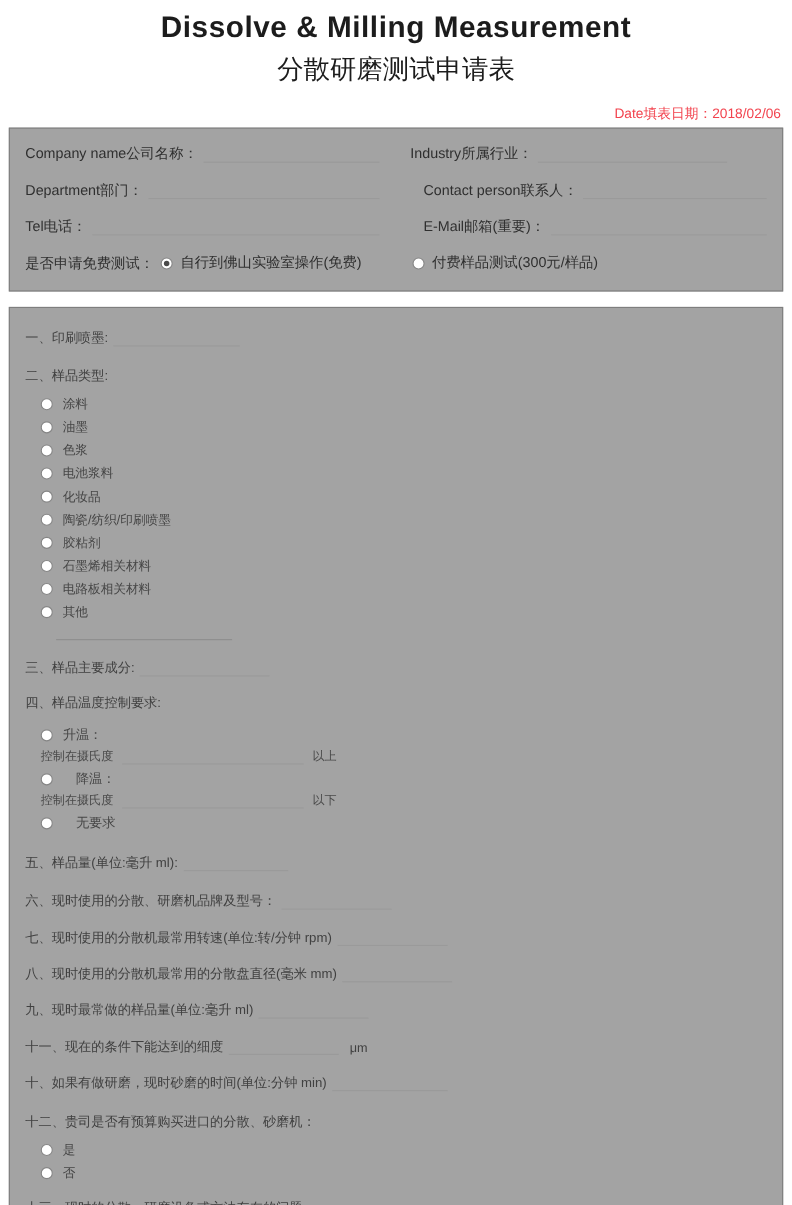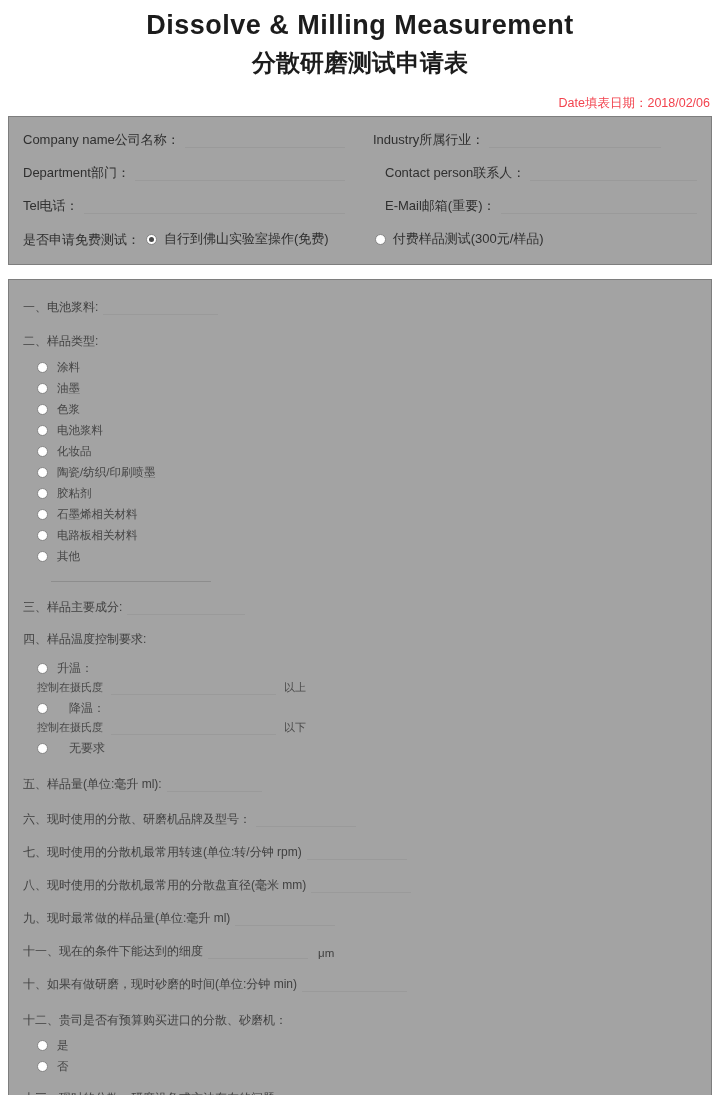--- a/index.html
+++ b/index.html
@@ -12,21 +12,21 @@
   * { box-sizing: border-box; }
   html, body { margin: 0; padding: 0; background: #ffffff; }
   body {
     width: 720px; min-height: 1095px;
     font-family: "Liberation Sans", "DejaVu Sans", sans-serif;
     color: var(--text-dark);
   }
   .page { width: 720px; min-height: 1095px; position: relative; padding-top: 10px; }
 
   .title-en { margin: 0; text-align: center; font-size: 27px; font-weight: 700; color: #1c1c1c; letter-spacing: 0.5px; }
-  .title-zh { margin: 6px 0 0 0; text-align: center; font-size: 24px; font-weight: 700; color: #1c1c1c; }
+  .title-zh { margin: 6px 0 0 0; text-align: center; font-size: 24px; font-weight: 400; color: #1c1c1c; }
   .date-line { margin: 16px 10px 4px 0; text-align: right; font-size: 12.5px; color: var(--date-red); }
 
   .box { margin: 0 8px; border: 1px solid var(--border-gray); background: #a3a3a3; }
   .box1 { padding: 8px 14px 16px 14px; }
   .box2 { margin-top: 14px; padding: 12px 14px 26px 14px; margin-bottom: 10px; }
 
   
   .crow { display: flex; gap: 28px; margin-top: 16px; align-items: flex-end; }
   .crow.first { margin-top: 6px; }
   .field { display: flex; align-items: flex-end; font-size: 13px; color: #2f2f2f; }
@@ -134,21 +134,21 @@
       <span class="opt-inline second">
         <span class="radio"></span>
         <span>付费样品测试(300元/样品)</span>
       </span>
     </div>
   </div>
 
   <div class="box box2">
 
     <div class="qrow q1">
-      <span class="qlbl">一、电池浆料:</span>
+      <span class="qlbl">一、印刷喷墨:</span>
       <span class="sline w115"></span>
     </div>
 
     <div class="q2-label">二、样品类型:</div>
 
     <div class="opt first">
       <span class="radio"></span>
       <span>涂料</span>
     </div>
     <div class="opt">

